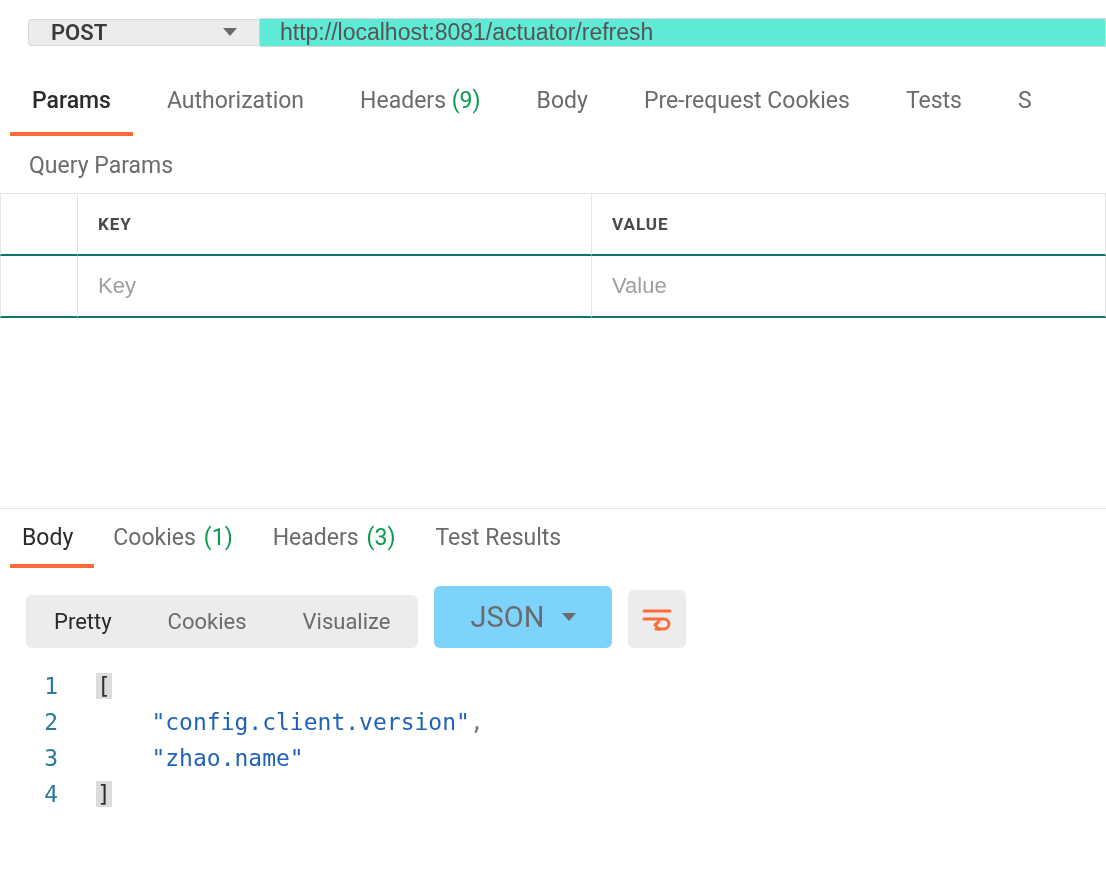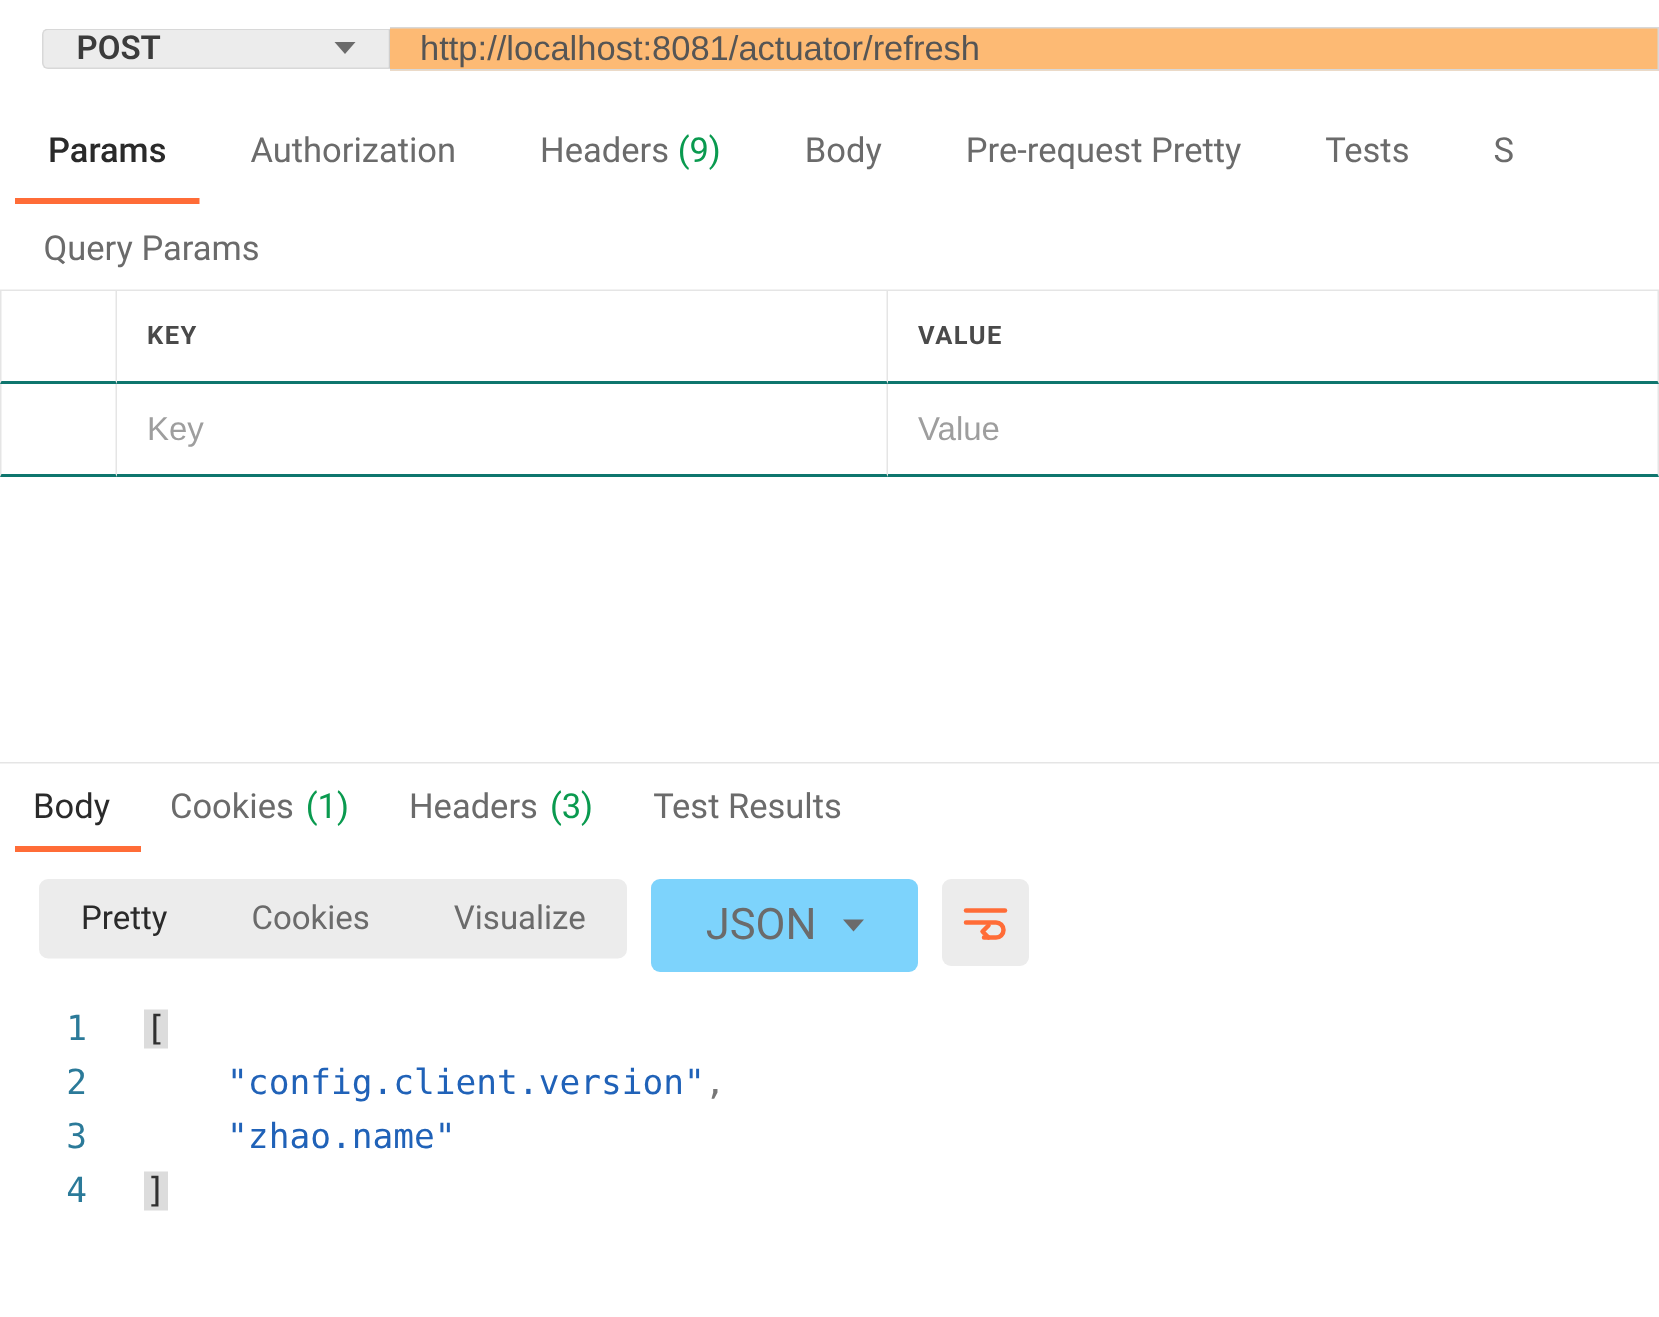--- a/index.html
+++ b/index.html
@@ -35,21 +35,21 @@
     border-bottom-left-radius: 4px;
   }
   .method-caret {
     width: 0; height: 0;
     border-left: 7px solid transparent;
     border-right: 7px solid transparent;
     border-top: 8px solid #6b6b6b;
   }
   .url-input {
     flex: 1;
-    background: #fdba74;
+    background: #5eead4;
     border: 1px solid #d8d8d8;
     border-left: none;
     font-size: 23px;
     color: #555;
     padding: 0 20px;
     outline: none;
   }
 
   
   .req-tabs {
@@ -139,21 +139,21 @@
     left: 10px;
     width: 84px;
     bottom: -2px;
     height: 4px;
     background: #ff6c37;
   }
 
   
   .resp-toolbar {
     display: flex;
-    align-items: flex-start;
+    align-items: flex-end;
     gap: 16px;
     padding: 20px 0 14px 26px;
   }
   .seg-group {
     display: flex;
     background: #ececec;
     border-radius: 6px;
     overflow: hidden;
   }
   .seg-btn {
@@ -232,21 +232,21 @@
 
 <div class="req-tabs">
   <div class="req-tab active">Params</div>
   <div class="req-tab">Authorization</div>
   <div class="req-tab">
     <span>Headers</span>
     <span> </span>
     <span class="count-green">(9)</span>
   </div>
   <div class="req-tab">Body</div>
-  <div class="req-tab">Pre-request Pretty</div>
+  <div class="req-tab">Pre-request Cookies</div>
   <div class="req-tab">Tests</div>
   <div class="req-tab">S</div>
 </div>
 
 <div class="section-title">Query Params</div>
 
 <div class="params-table">
   <div class="params-row header">
     <div></div>
     <div>KEY</div>

